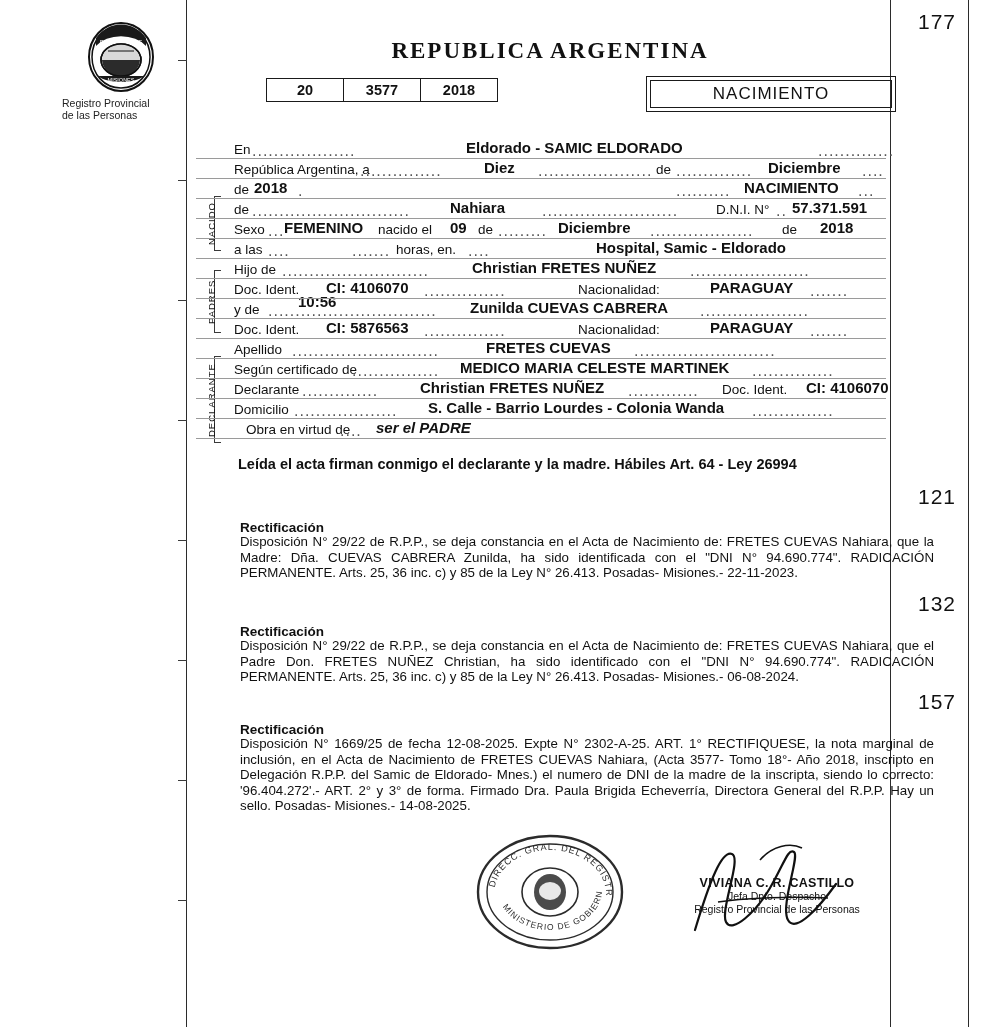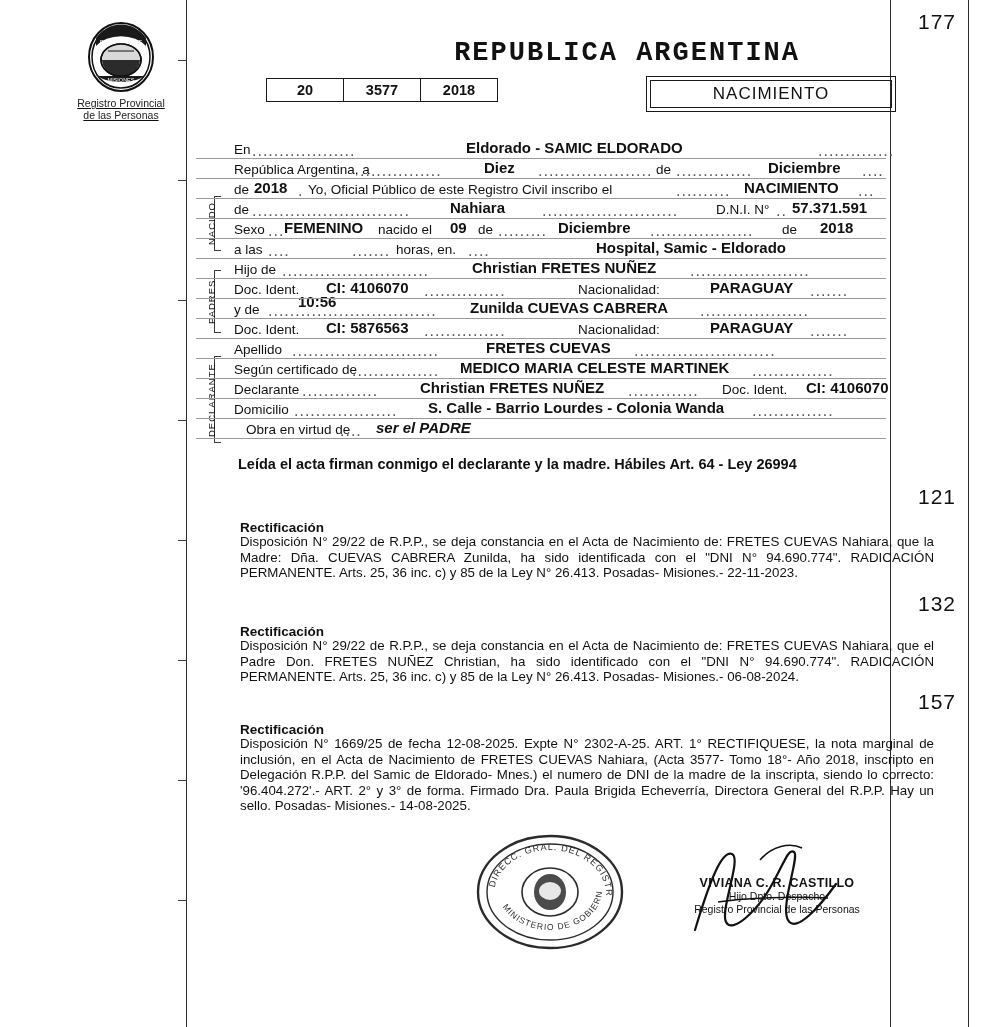--- a/index.html
+++ b/index.html
@@ -50,45 +50,43 @@
     height: 1px;
     background: #3a3a3a;
   }
 
   
   .crest-wrap {
     position: absolute;
     left: 62px;
     top: 20px;
     width: 118px;
-    text-align: center;
-    text-decoration: underline;
   }
   .crest {
     width: 74px;
     height: 74px;
     margin: 0 auto;
   }
   .crest-caption {
     margin-top: 3px;
     font-size: 10.5px;
     line-height: 12px;
     color: #222;
   }
 
   
   .doc-title {
     position: absolute;
     left: 300px;
     top: 38px;
     width: 500px;
-    text-align: right;
-    font-family: Liberation Mono, monospace;
-    font-weight: bold;
-    font-size: 27px;
+    text-align: center;
+    font-family: Liberation Serif, serif;
+    font-weight: bold;
+    font-size: 23px;
     letter-spacing: 2px;
   }
 
   
   .ta-table {
     position: absolute;
     left: 266px;
     top: 78px;
     border-collapse: collapse;
   }
@@ -343,21 +341,20 @@
   <div class="abs dots" style="left:538px; top:162px;">.....................</div>
   <div class="abs lbl" style="left:656px; top:162px;">de</div>
   <div class="abs dots" style="left:676px; top:162px;">..............</div>
   <div class="abs valbig" style="left:768px; top:159px;">Diciembre</div>
   <div class="abs dots" style="left:862px; top:162px;">....</div>
   <div class="hline" style="top:178px;"></div>
 
   <div class="abs lbl" style="left:234px; top:182px;">de</div>
   <div class="abs valbig" style="left:254px; top:179px;">2018</div>
   <div class="abs dots" style="left:298px; top:182px;">.</div>
-  <div class="abs lbl" style="left:308px; top:182px;">Yo, Oficial Público de este Registro Civil inscribo el</div>
   <div class="abs dots" style="left:676px; top:182px;">..........</div>
   <div class="abs valbig" style="left:744px; top:179px;">NACIMIENTO</div>
   <div class="abs dots" style="left:858px; top:182px;">...</div>
   <div class="hline" style="top:198px;"></div>
 
   <div class="abs lbl" style="left:234px; top:202px;">de</div>
   <div class="abs dots" style="left:252px; top:202px;">.............................</div>
   <div class="abs valbig" style="left:450px; top:199px;">Nahiara</div>
   <div class="abs dots" style="left:542px; top:202px;">.........................</div>
   <div class="abs lbl" style="left:716px; top:202px;">D.N.I. N°</div>
@@ -483,17 +480,17 @@
   </div>
 
   <div class="sig">
     <svg viewBox="0 0 230 100" width="230" height="100">
       <path d="M35 90 C50 40 62 10 72 14 C82 18 60 70 66 82 C72 94 96 72 110 48 C124 24 128 8 134 12 C140 16 120 66 128 80 C136 94 160 66 176 44" fill="none" stroke="#111" stroke-width="2.2" stroke-linecap="round"></path>
       <path d="M58 62 C86 58 132 56 168 58" fill="none" stroke="#111" stroke-width="1.6"></path>
       <path d="M100 20 C112 6 130 2 142 8" fill="none" stroke="#111" stroke-width="1.6"></path>
     </svg>
   </div>
   <div class="sig-name">VIVIANA C. R. CASTILLO</div>
-  <div class="sig-role">Hijo Dpto. Despacho</div>
+  <div class="sig-role">Jefa Dpto. Despacho</div>
   <div class="sig-office">Registro Provincial de las Personas</div>
 
 
 </div>
 
 </body></html>

